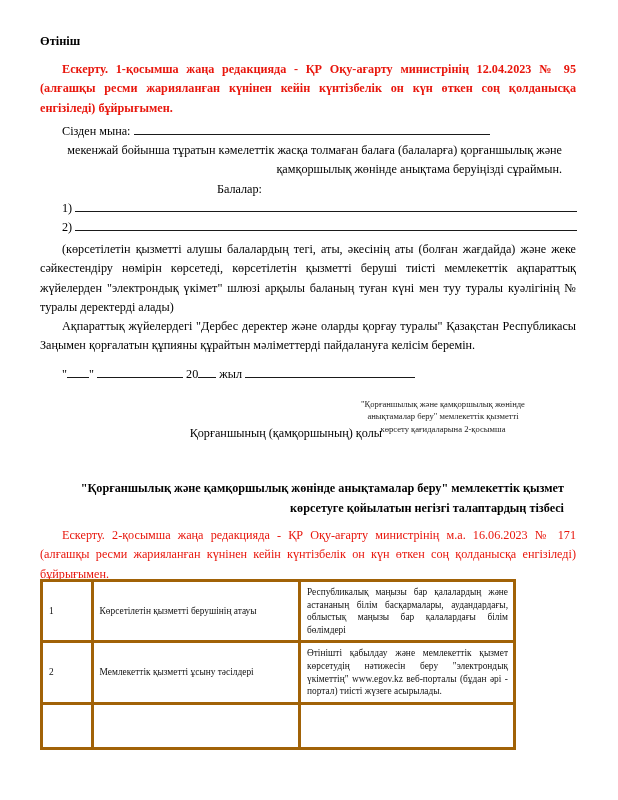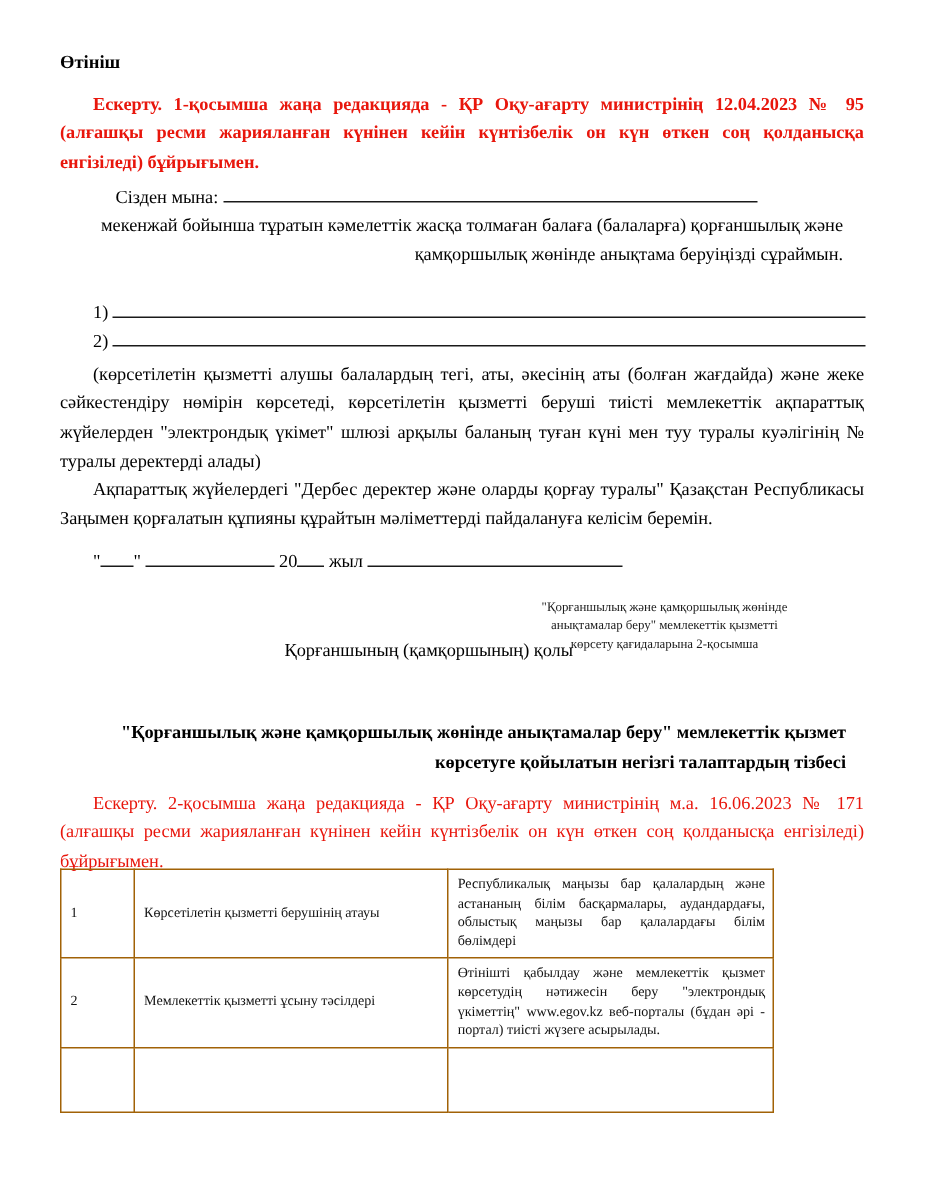--- a/index.html
+++ b/index.html
@@ -77,21 +77,21 @@
   
   table.req {
     position: absolute;
     left: 40px;
     top: 579px;
     width: 476px;
     border-collapse: collapse;
     table-layout: fixed;
   }
   table.req td {
-    border: 1px solid #a16207;
+    border: 3px solid #a16207;
     vertical-align: middle;
     font-size: 9.4px;
     line-height: 12.6px;
     padding: 4px 5px 4px 6px;
     text-align: justify;
     text-justify: inter-word;
     color: #111;
   }
   table.req td.c-num { width: 26px; text-align: left; vertical-align: middle; }
   table.req td.c-name { width: 150px; }
@@ -100,27 +100,28 @@
 </style>
 </head>
 <body>
 
 <div class="page">
 
   <div class="doc-title">Өтініш</div>
 
   <div class="blk red indent" style="left:40px; top:60px; width:536px;font-weight:bold;">Ескерту. 1-қосымша жаңа редакцияда - ҚР Оқу-ағарту министрінің 12.04.2023 № 95 (алғашқы ресми жарияланған күнінен кейін күнтізбелік он күн өткен соң қолданысқа енгізіледі) бұйрығымен.</div>
 
-  <div class="ruled-row" style="left:62px; top:122px;margin-left:15px;">
+  <div class="ruled-row" style="left:62px; top:122px;">
     <span>Сізден мына:</span>
     <span class="rule" style="width:356px;"></span>
   </div>
 
   <div class="blk nojust" style="left:62px; top:141px; width:500px;">мекенжай бойынша тұратын кәмелеттік жасқа толмаған балаға (балаларға) қорғаншылық және қамқоршылық жөнінде анықтама беруіңізді сұраймын.</div>
 
+  <div class="blk nojust" style="left:62px; top:180px; width:200px;">Балалар:</div>
 
   <div class="ruled-row" style="left:62px; top:199px;">
     <span>1)</span>
     <span class="rule" style="width:502px;"></span>
   </div>
 
   <div class="ruled-row" style="left:62px; top:218px;">
     <span>2)</span>
     <span class="rule" style="width:502px;"></span>
   </div>

